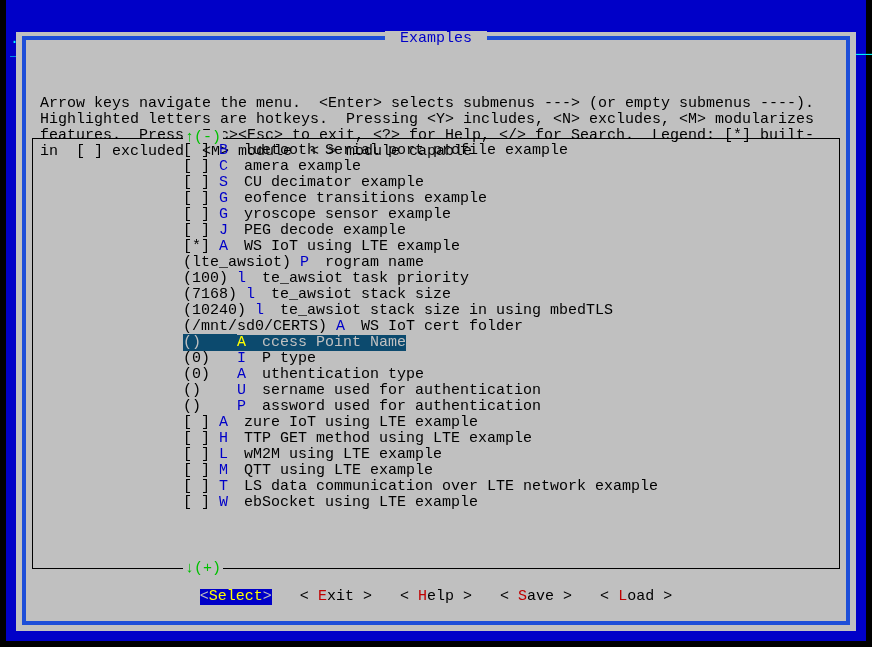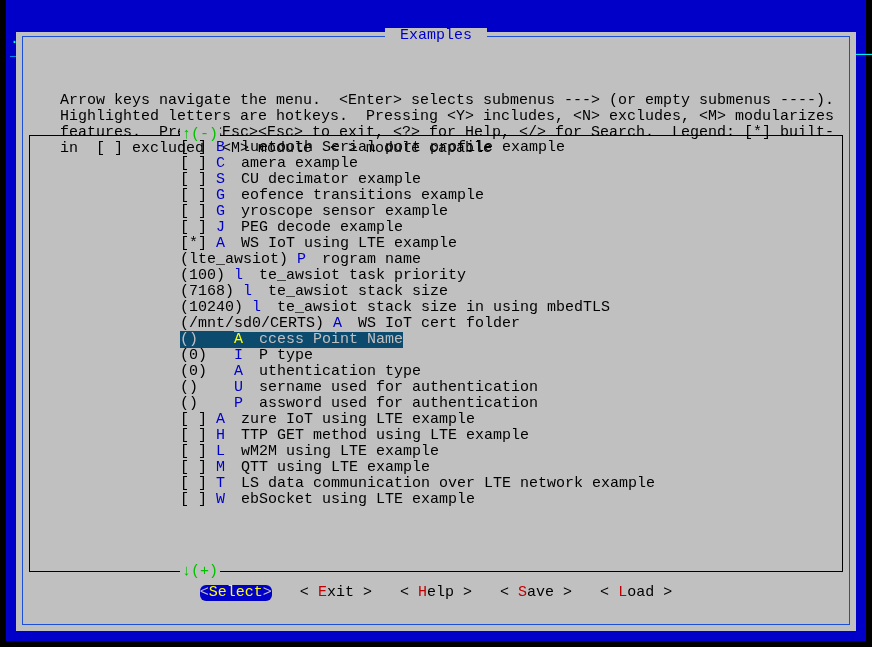--- a/index.html
+++ b/index.html
@@ -26,22 +26,21 @@
   
   .panel{
     position:absolute;
     left:10px;top:32px;right:10px;bottom:10px;
     background:#c0c0c0;
     color:#000;
   }
   .panel-border{
     position:absolute;
     left:6px;top:4px;right:6px;bottom:6px;
-    border:1px solid #1d4ed8;
-    padding-left:23px;
+    border:4px solid #1d4ed8;
   }
   .panel-title{
     position:absolute;
     top:-9px;left:50%;transform:translateX(-50%);
     background:#c0c0c0;
     color:#0000c8;
     padding:0 6px;
   }
   .help{
     padding:8px 14px 4px 14px;
@@ -88,23 +87,22 @@
   .row.sel .prefix.selbg{color:#c0c0c0;}
   .label{white-space:pre;margin-left:16px;}
   
   .buttons{
     position:absolute;
     left:0;right:0;bottom:16px;
     text-align:center;
   }
   .btn{
     display:inline-block;
-    margin:7px 14px;
+    margin:0 14px;
     color:#000;
-    border-radius:6px;
   }
   .btn .ang{color:#000;}
   .btn .inner{color:#c00000;}
   .btn.sel{
     background:#0000c8;
     color:#c0c0c0;
   }
   .btn.sel .ang{color:#c0c0c0;}
   .btn.sel .inner{color:#ffff00;}
 </style>

